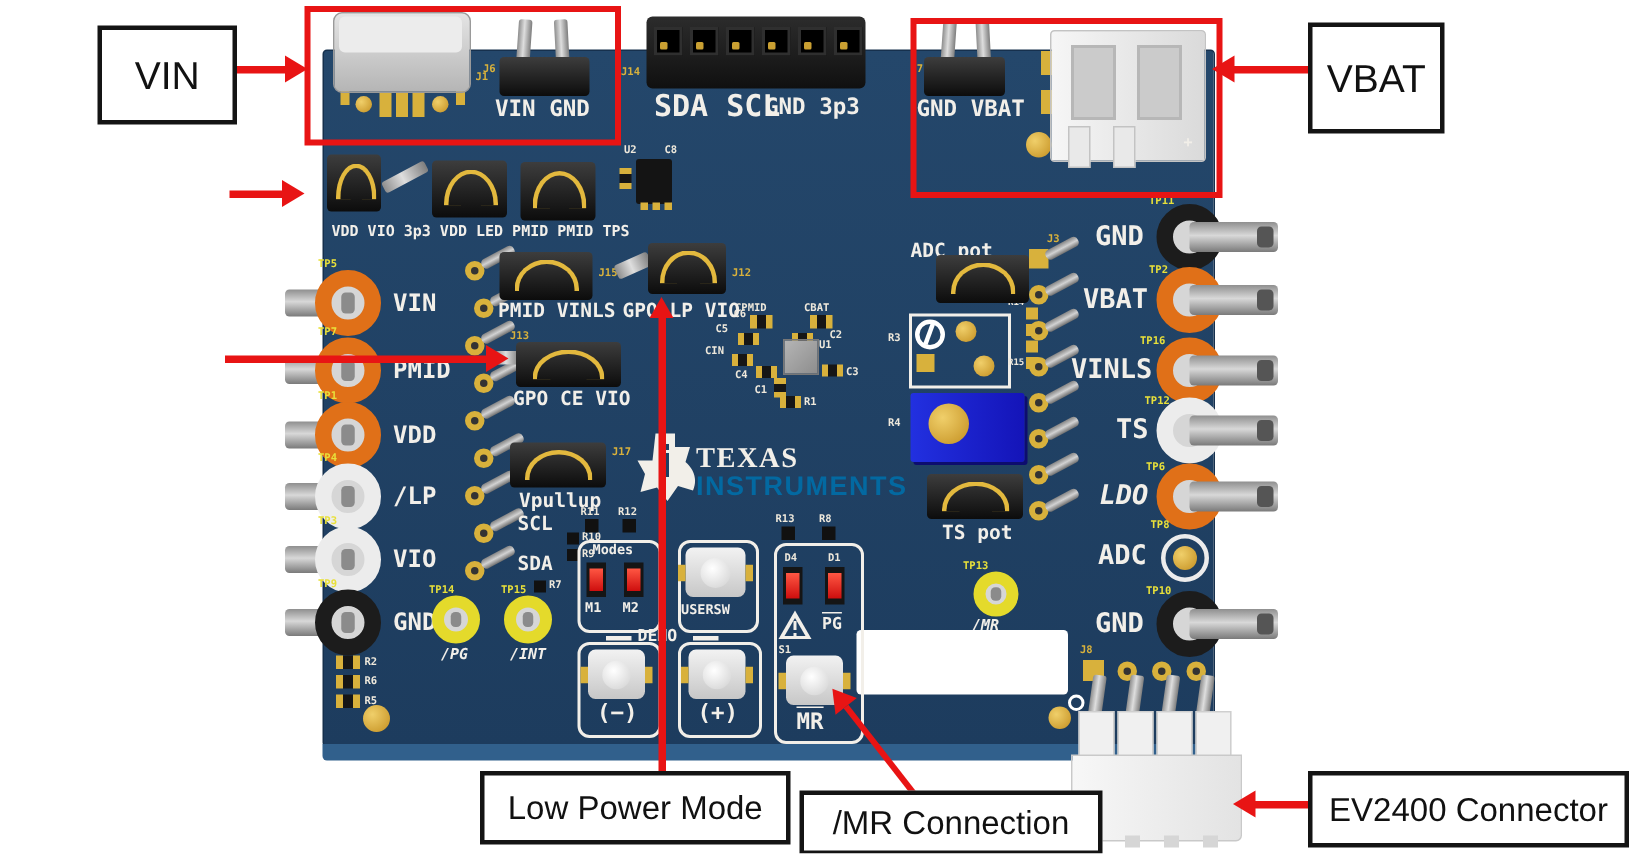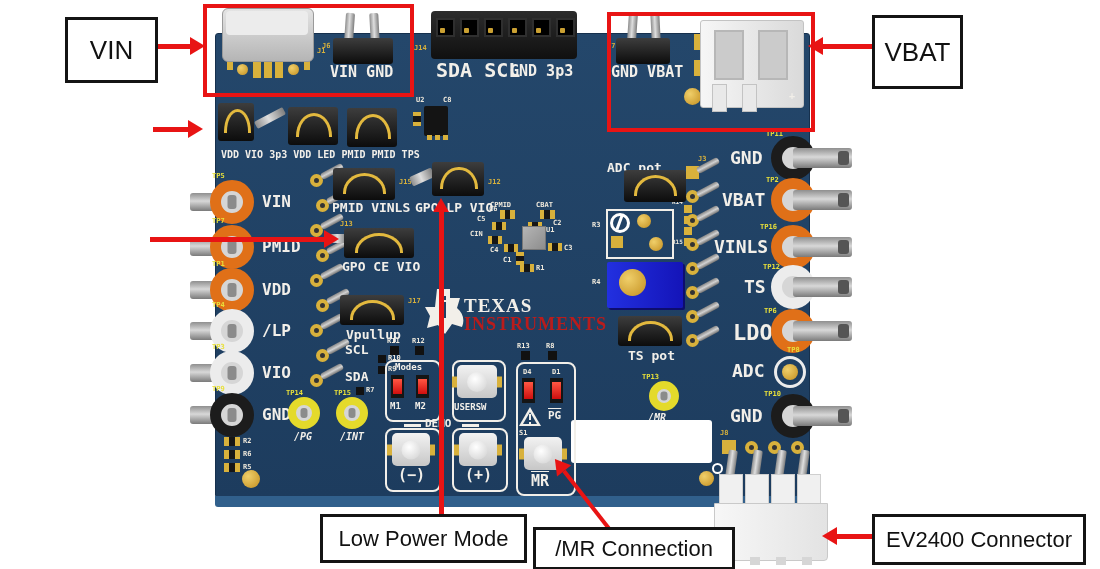--- a/index.html
+++ b/index.html
@@ -274,21 +274,21 @@
       <div class="loop"></div>
     </div>
   <span class="a silk" style="left:628px;top:348px;font-size:13px;z-index:3;">TS pot</span>
 
   <svg class="a" style="left:424px;top:288px;z-index:3;" width="40" height="48" viewBox="0 0 40 48">
     <path fill="#f2efe9" d="M13 1 h13 v9 h10 l-3 10 c6 5 8 12 5 19 l-10 -3 -7 10 -7 -9 -11 3 3 -12 -5 -9 h10 z"></path>
     <rect x="18" y="14" width="4" height="16" fill="#1f4063"></rect>
     <rect x="18" y="8" width="4" height="4" fill="#1f4063"></rect>
   </svg>
   <span class="a" style="left:464px;top:295px;font-family:'Liberation Serif',serif;font-weight:bold;font-size:19px;letter-spacing:1px;color:#f2efe9;z-index:3;">TEXAS</span>
-  <span class="a" style="left:464px;top:314px;font-family:Liberation Serif, serif;font-weight:bold;font-size:18px;letter-spacing:1px;color:#b91c1c;z-index:3;">INSTRUMENTS</span>
+  <span class="a" style="left:464px;top:314px;font-family:Liberation Sans, sans-serif;font-weight:bold;font-size:18px;letter-spacing:1px;color:#0369a1;z-index:3;">INSTRUMENTS</span>
 
   <span class="ref refg" style="left:698px;top:155px;z-index:3;">J3</span>
   <div class="a" style="left:686px;top:166px;width:13px;height:13px;background:#d8b13c;"></div>
     <div class="pinstem" style="left:696px;top:162px;"></div>
   <div class="pinring" style="left:686px;top:190px;"></div>
     <div class="pinstem" style="left:696px;top:186px;"></div>
   <div class="pinring" style="left:686px;top:214px;"></div>
     <div class="pinstem" style="left:696px;top:210px;"></div>
   <div class="pinring" style="left:686px;top:238px;"></div>
     <div class="pinstem" style="left:696px;top:234px;"></div>
@@ -319,26 +319,26 @@
   <div class="stem" style="left:793px;top:237px;width:59px;height:20px;"></div>
   <div class="a" style="left:838px;top:240px;width:11px;height:14px;background:#555;border-radius:3px;"></div>
 
   <span class="ref refy" style="left:763px;top:263px;z-index:4;">TP12</span>
   <span class="a silk" style="left:744px;top:276px;font-size:18px;">TS</span>
   <div class="tpring" style="left:771px;top:265px;width:44px;height:44px;border:11px solid #ececec;"></div>
   <div class="stem" style="left:793px;top:277px;width:59px;height:20px;"></div>
   <div class="a" style="left:838px;top:280px;width:11px;height:14px;background:#555;border-radius:3px;"></div>
 
   <span class="ref refy" style="left:764px;top:307px;z-index:4;">TP6</span>
-  <span class="a silk" style="left:733px;top:320px;font-size:22px;">LDO</span>
+  <span class="a silk" style="left:733px;top:320px;font-size:18px;font-style:italic;">LDO</span>
   <div class="tpring" style="left:771px;top:309px;width:44px;height:44px;border:11px solid #e07018;"></div>
   <div class="stem" style="left:793px;top:321px;width:59px;height:20px;"></div>
   <div class="a" style="left:838px;top:324px;width:11px;height:14px;background:#555;border-radius:3px;"></div>
 
-  <span class="ref refy" style="left:767px;top:346px;z-index:4;margin-left:20px;">TP8</span>
+  <span class="ref refy" style="left:767px;top:346px;z-index:4;">TP8</span>
   <span class="a silk" style="left:732px;top:360px;font-size:18px;">ADC</span>
   <div class="a" style="left:774px;top:356px;width:32px;height:32px;border:3px solid #ececec;border-radius:50%;box-sizing:border-box;"></div>
   <div class="gdot" style="left:782px;top:364px;width:16px;height:16px;"></div>
 
   <span class="ref refy" style="left:764px;top:390px;z-index:4;">TP10</span>
   <span class="a silk" style="left:730px;top:405px;font-size:18px;">GND</span>
   <div class="tpring" style="left:771px;top:394px;width:44px;height:44px;border:11px solid #1c1c1c;"></div>
   <div class="stem" style="left:793px;top:406px;width:59px;height:20px;"></div>
   <div class="a" style="left:838px;top:409px;width:11px;height:14px;background:#555;border-radius:3px;"></div>
 

